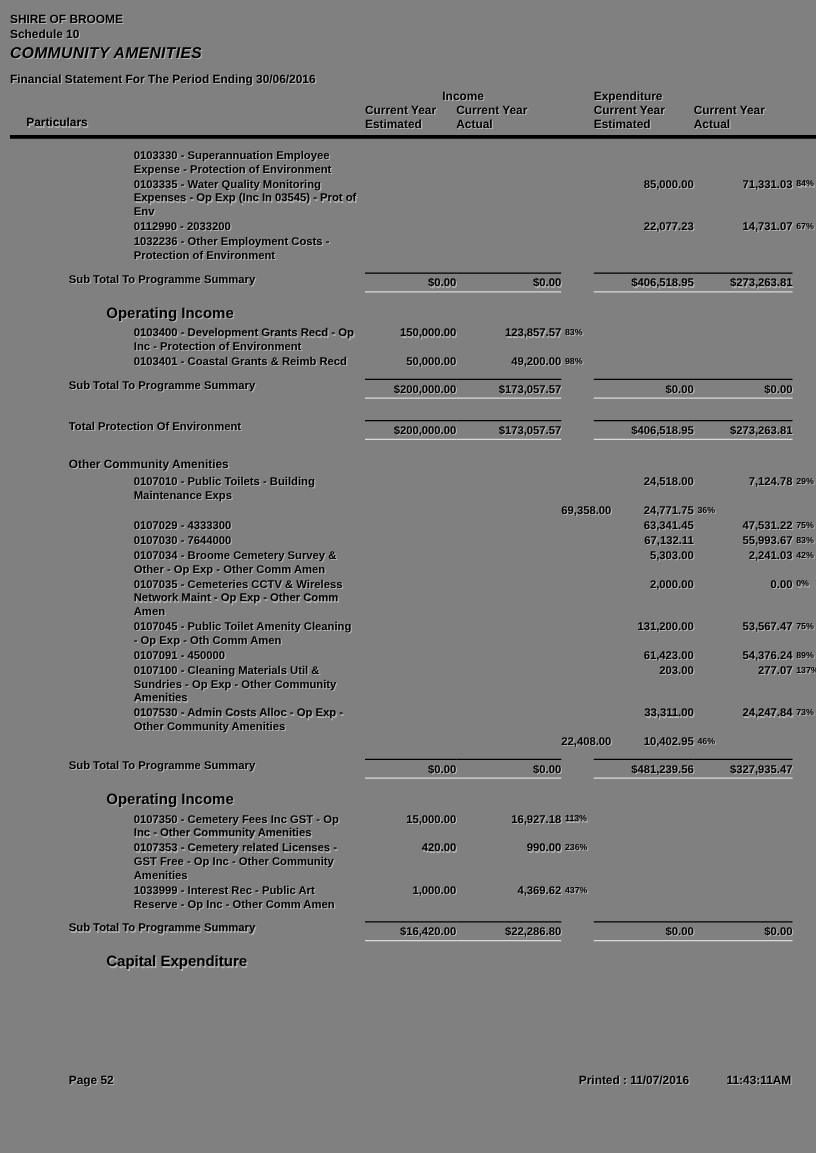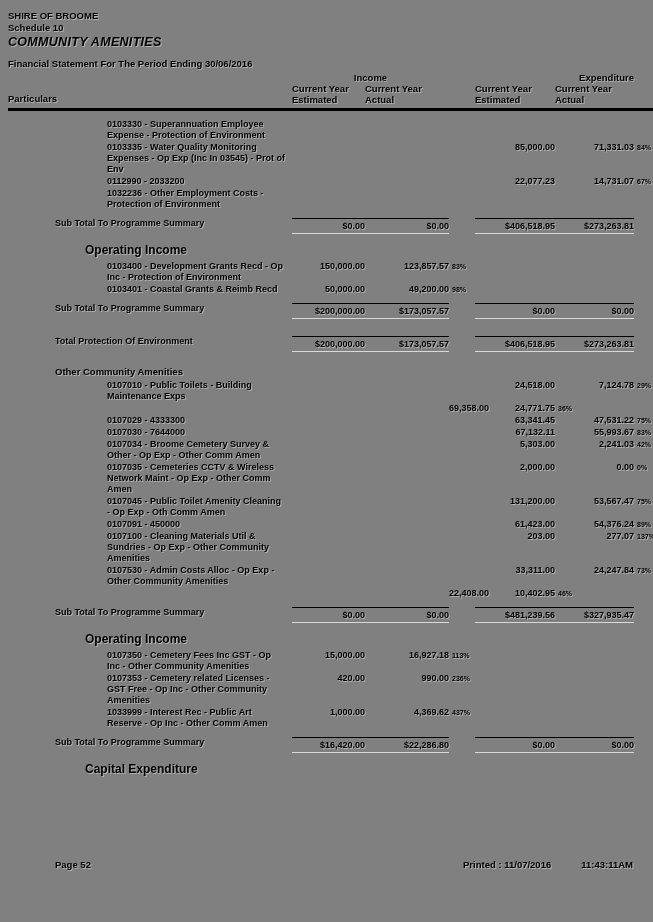--- a/index.html
+++ b/index.html
@@ -11,23 +11,23 @@
     text-shadow:1px 1px 0 rgba(255,255,255,.40);
   }
   .sheet{padding:10px 0 0 8px;flex:1;display:flex;flex-direction:column;}
   .center{text-align:left;font-weight:700;}
   .org,.sched{font-size:9.5px;line-height:12px;}
   .dept{font-size:12.5px;line-height:17px;letter-spacing:.3px;font-style:italic;}
   .period{font-size:9.5px;line-height:12px;margin-top:7px;}
   .grid{display:grid;grid-template-columns:284px 73px 84px 26px 80px 79px 27px;width:653px;}
   .hdr1{margin-top:2px;font-size:9.5px;font-weight:700;}
   .hdr1 .income{grid-column:2/4;text-align:center;}
-  .hdr1 .expend{grid-column:5/7;text-align:right;}
+  .hdr1 .expend{grid-column:5/7;text-align:left;}
   .hdr2{font-size:9.5px;font-weight:700;align-items:end;margin-top:1px;}
-  .hdr2 .part{align-self:end;padding-bottom:1px;}
+  .hdr2 .part{align-self:end;padding-bottom:1px;margin-left:13px;}
   .colhead{text-align:left;line-height:10.5px;white-space:pre-line;}
   .rule{height:3px;background:#000;width:645px;margin:3px 0 8px;}
   .row{font-size:9px;line-height:11px;font-weight:700;align-items:start;margin-bottom:1px;}
   .row .num{text-align:right;white-space:nowrap;}
   .row .pct{font-size:7px;line-height:11px;padding-left:3px;white-space:nowrap;}
   .lbl-detail{padding-left:99px;padding-right:6px;}
   .lbl-sub{padding-left:47px;}
   .h1row{padding-left:47px;font-size:9.5px;font-weight:700;margin:13px 0 3px;}
   .h2row{padding-left:77px;font-size:12px;font-weight:700;margin:8px 0 4px;}
   .subtotal{margin-top:7px;font-size:9px;}

